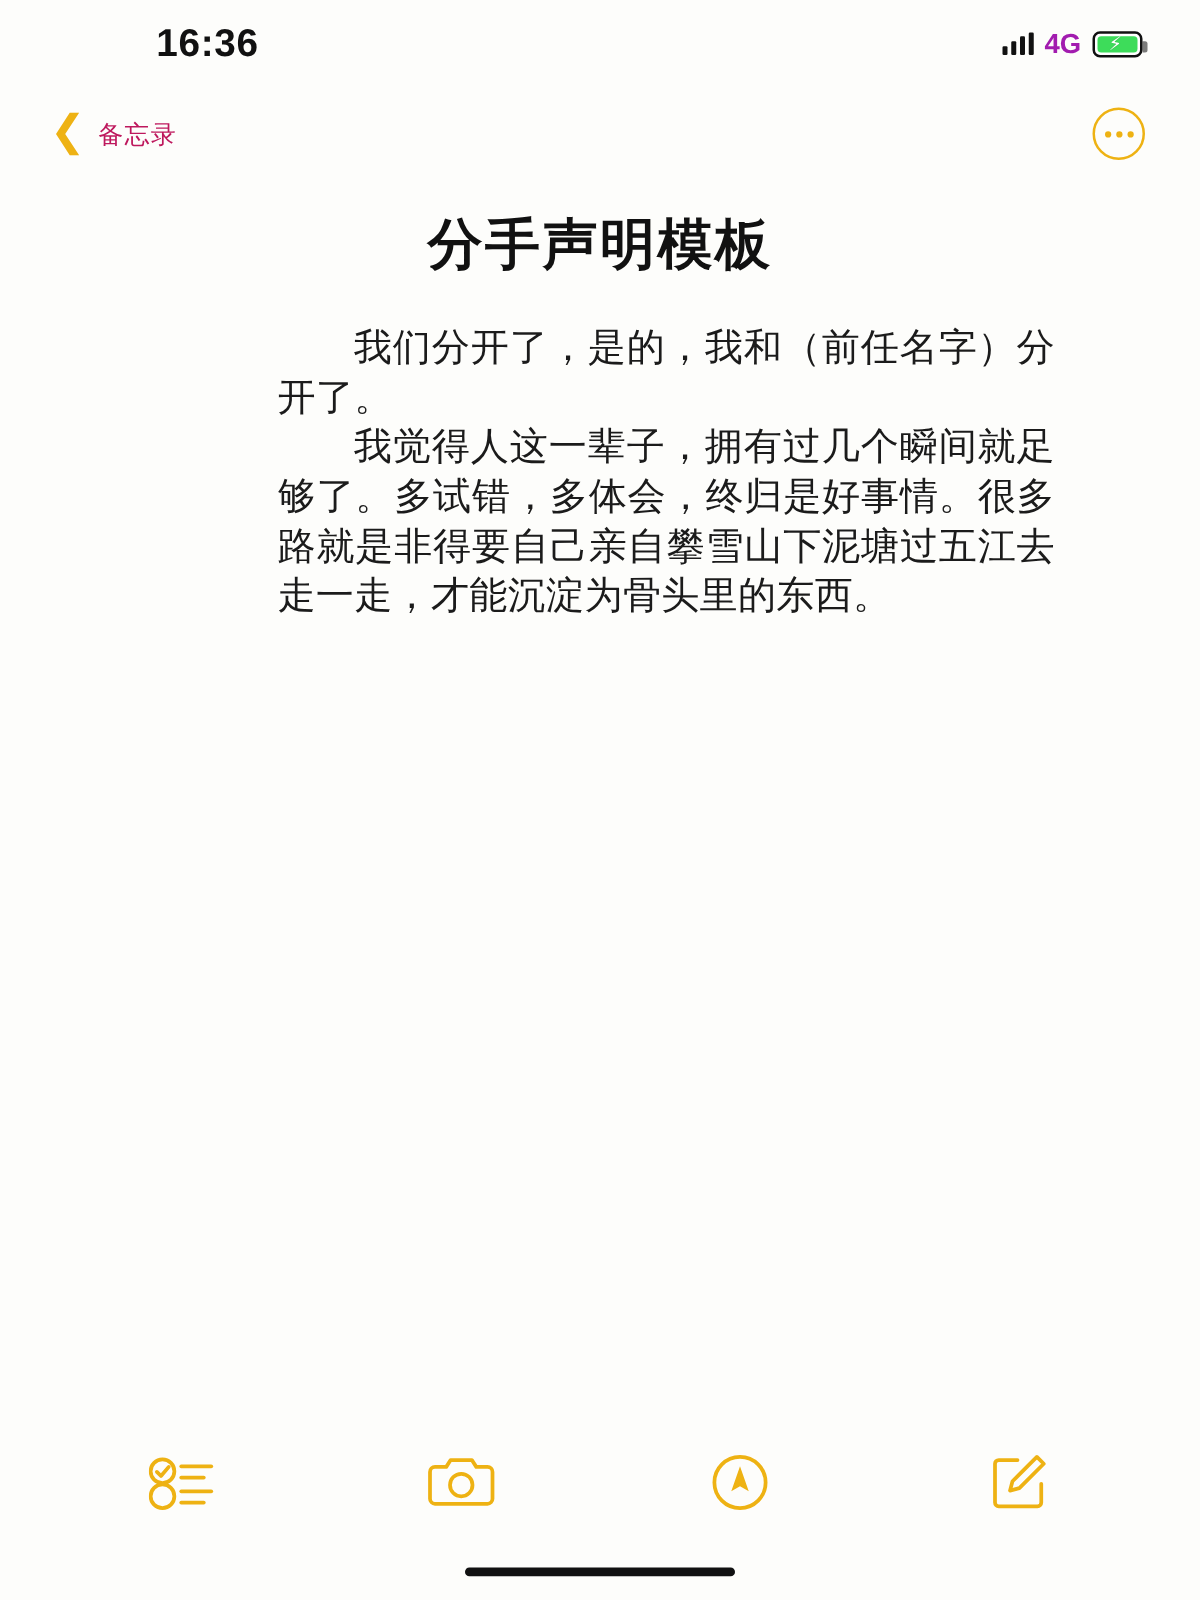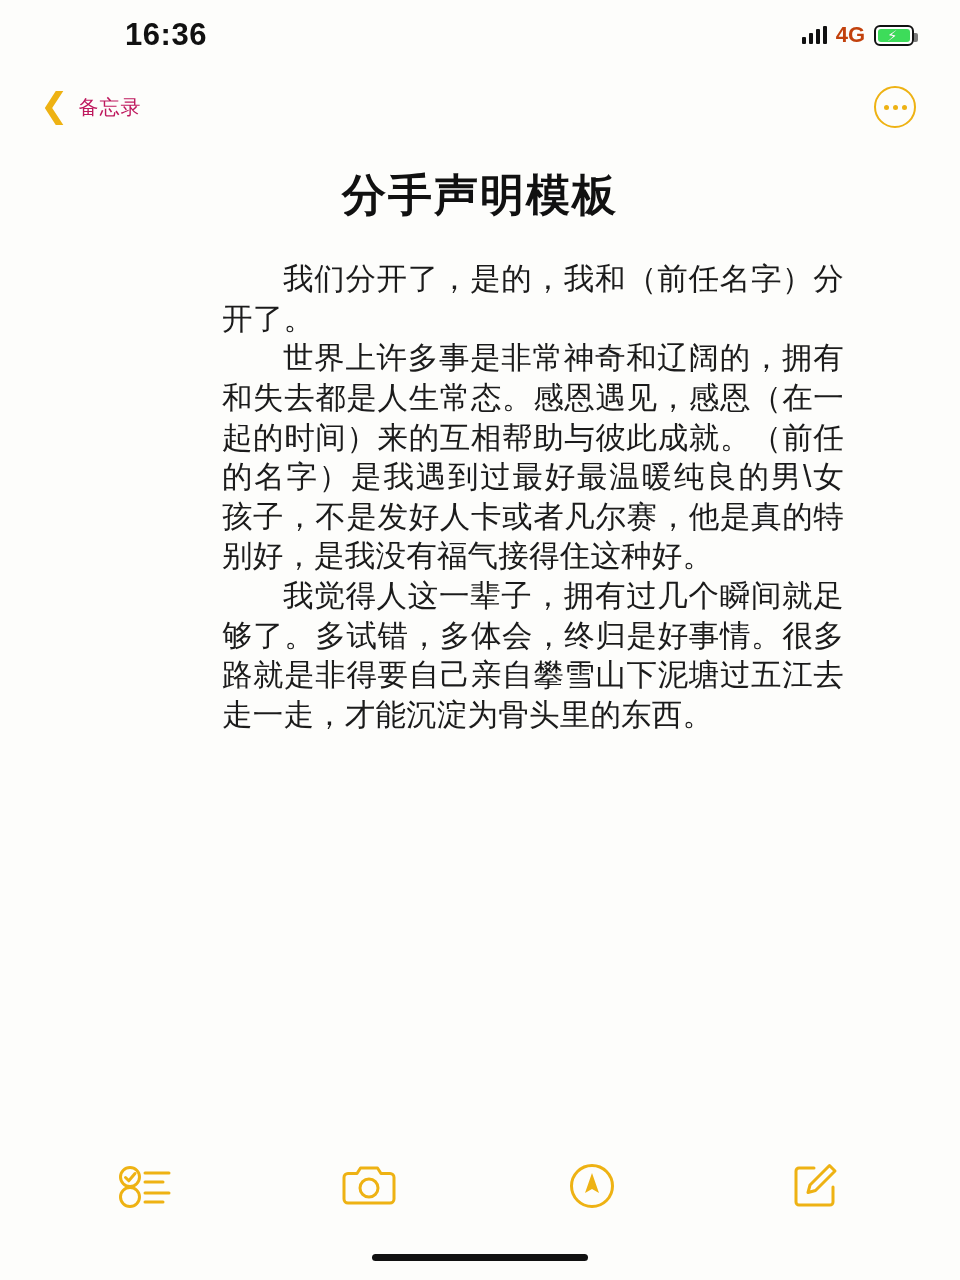--- a/index.html
+++ b/index.html
@@ -64,21 +64,21 @@
     background: #111;
     border-radius: 1px;
   }
   .signal-bars i:nth-child(1) { height: 7px; }
   .signal-bars i:nth-child(2) { height: 11px; }
   .signal-bars i:nth-child(3) { height: 15px; }
   .signal-bars i:nth-child(4) { height: 18px; background: #111; }
   .net-label {
     font-size: 22px;
     font-weight: bold;
-    color: #c2410c;
+    color: #a21caf;
     letter-spacing: 0;
   }
   .battery {
     position: relative;
     width: 40px;
     height: 21px;
     border: 2px solid #111;
     border-radius: 6px;
     box-sizing: border-box;
     background: #fff;
@@ -265,21 +265,20 @@
       <i></i>
         <i></i>
         <i></i>
     </div>
   </div>
 
   <div class="note-scroll">
     <div class="note-title">分手声明模板</div>
     <div class="note-body">
       <p class="note-p">我们分开了，是的，我和（前任名字）分开了。</p>
-      <p class="note-p">世界上许多事是非常神奇和辽阔的，拥有和失去都是人生常态。感恩遇见，感恩（在一起的时间）来的互相帮助与彼此成就。（前任的名字）是我遇到过最好最温暖纯良的男\女孩子，不是发好人卡或者凡尔赛，他是真的特别好，是我没有福气接得住这种好。</p>
       <p class="note-p">我觉得人这一辈子，拥有过几个瞬间就足够了。多试错，多体会，终归是好事情。很多路就是非得要自己亲自攀雪山下泥塘过五江去走一走，才能沉淀为骨头里的东西。</p>
 
     </div>
   </div>
 
   <div class="toolbar">
 
     <div class="tool">
       <span>
         <svg width="54" height="44" viewBox="0 0 54 44" fill="none">

